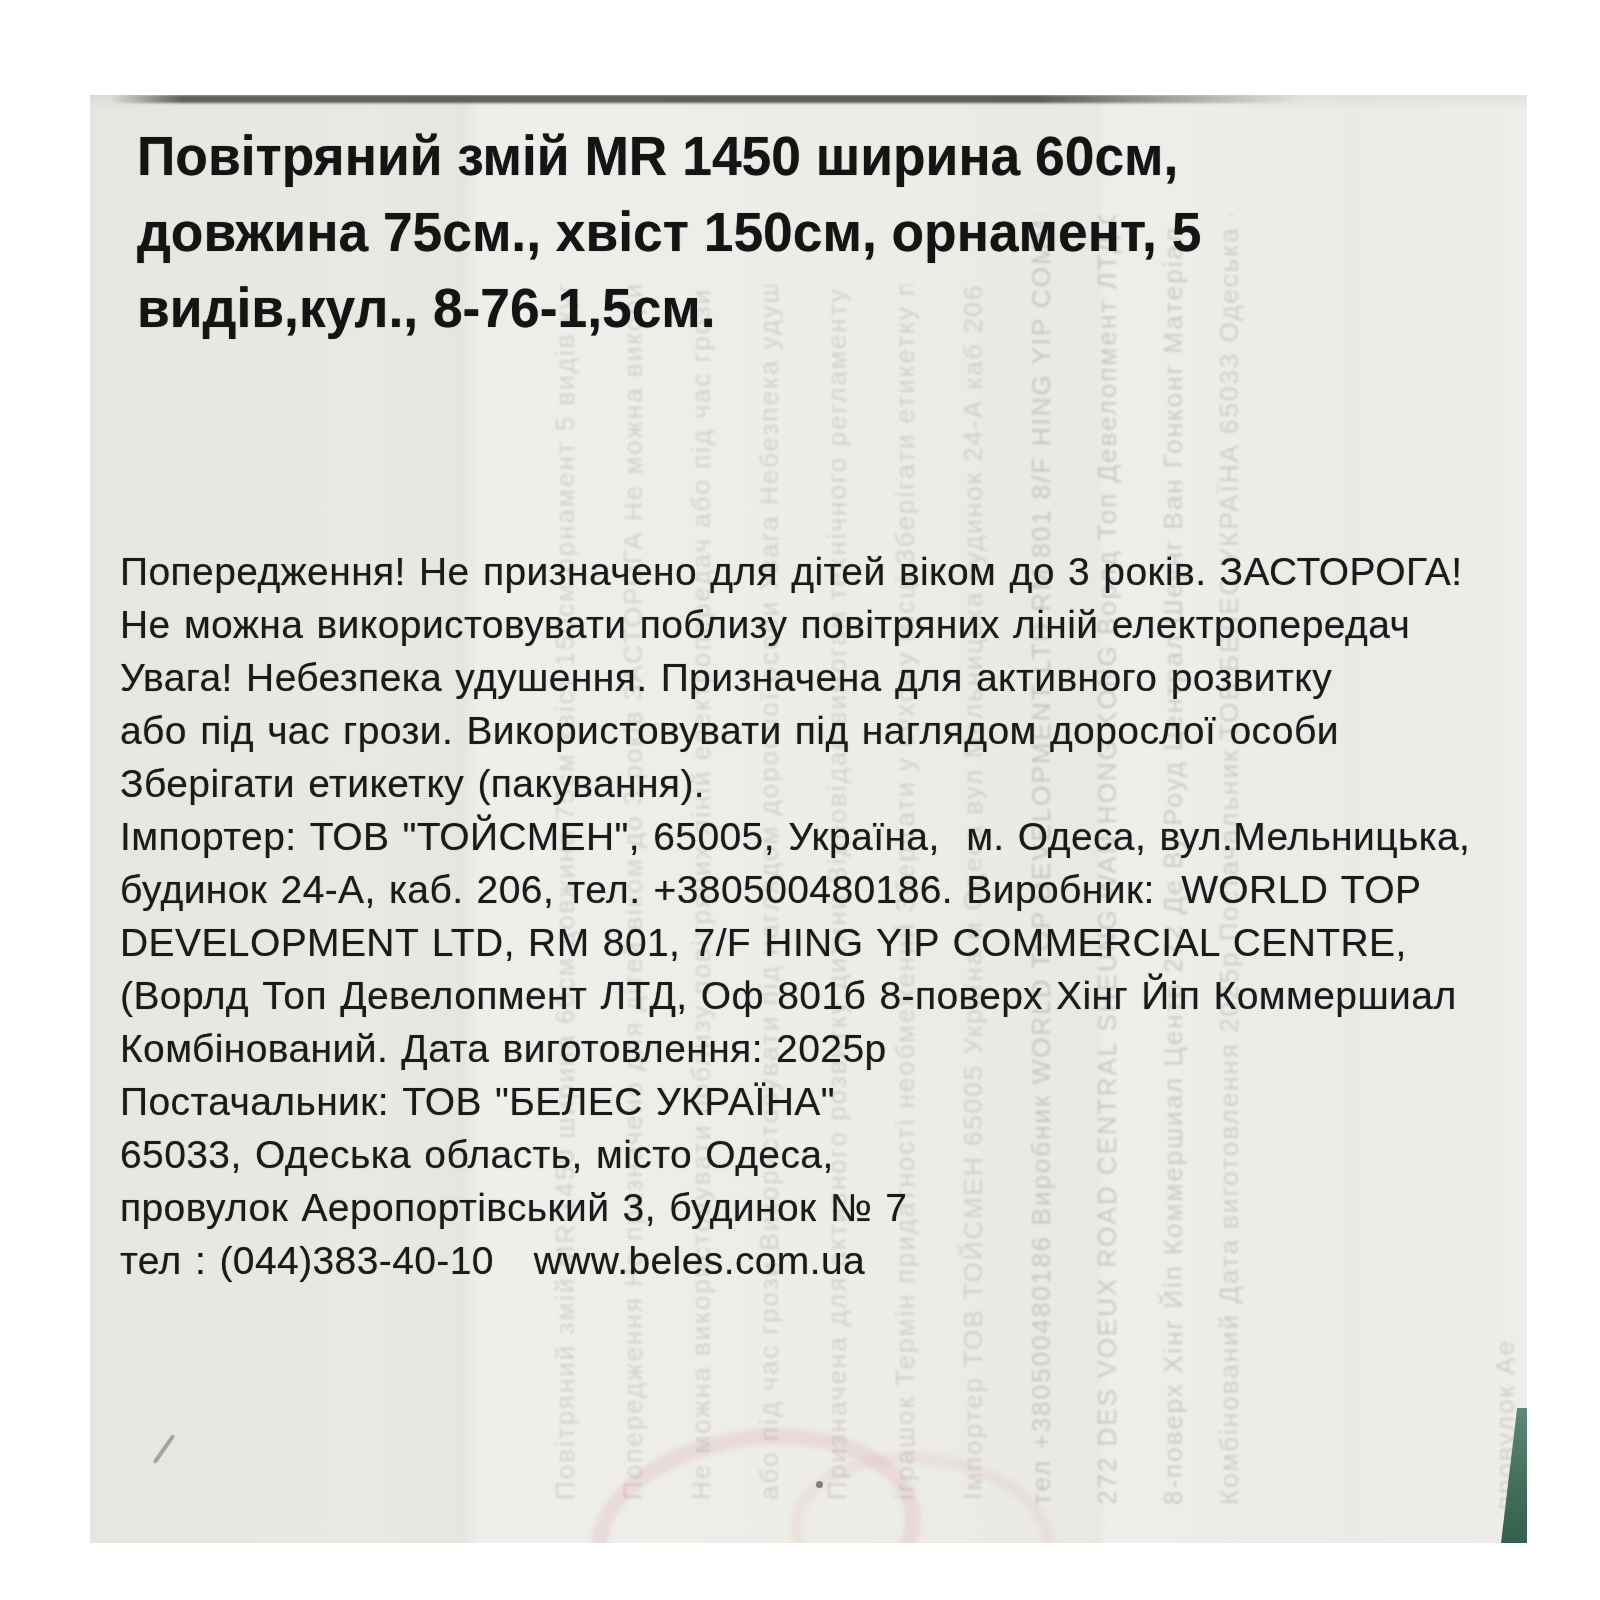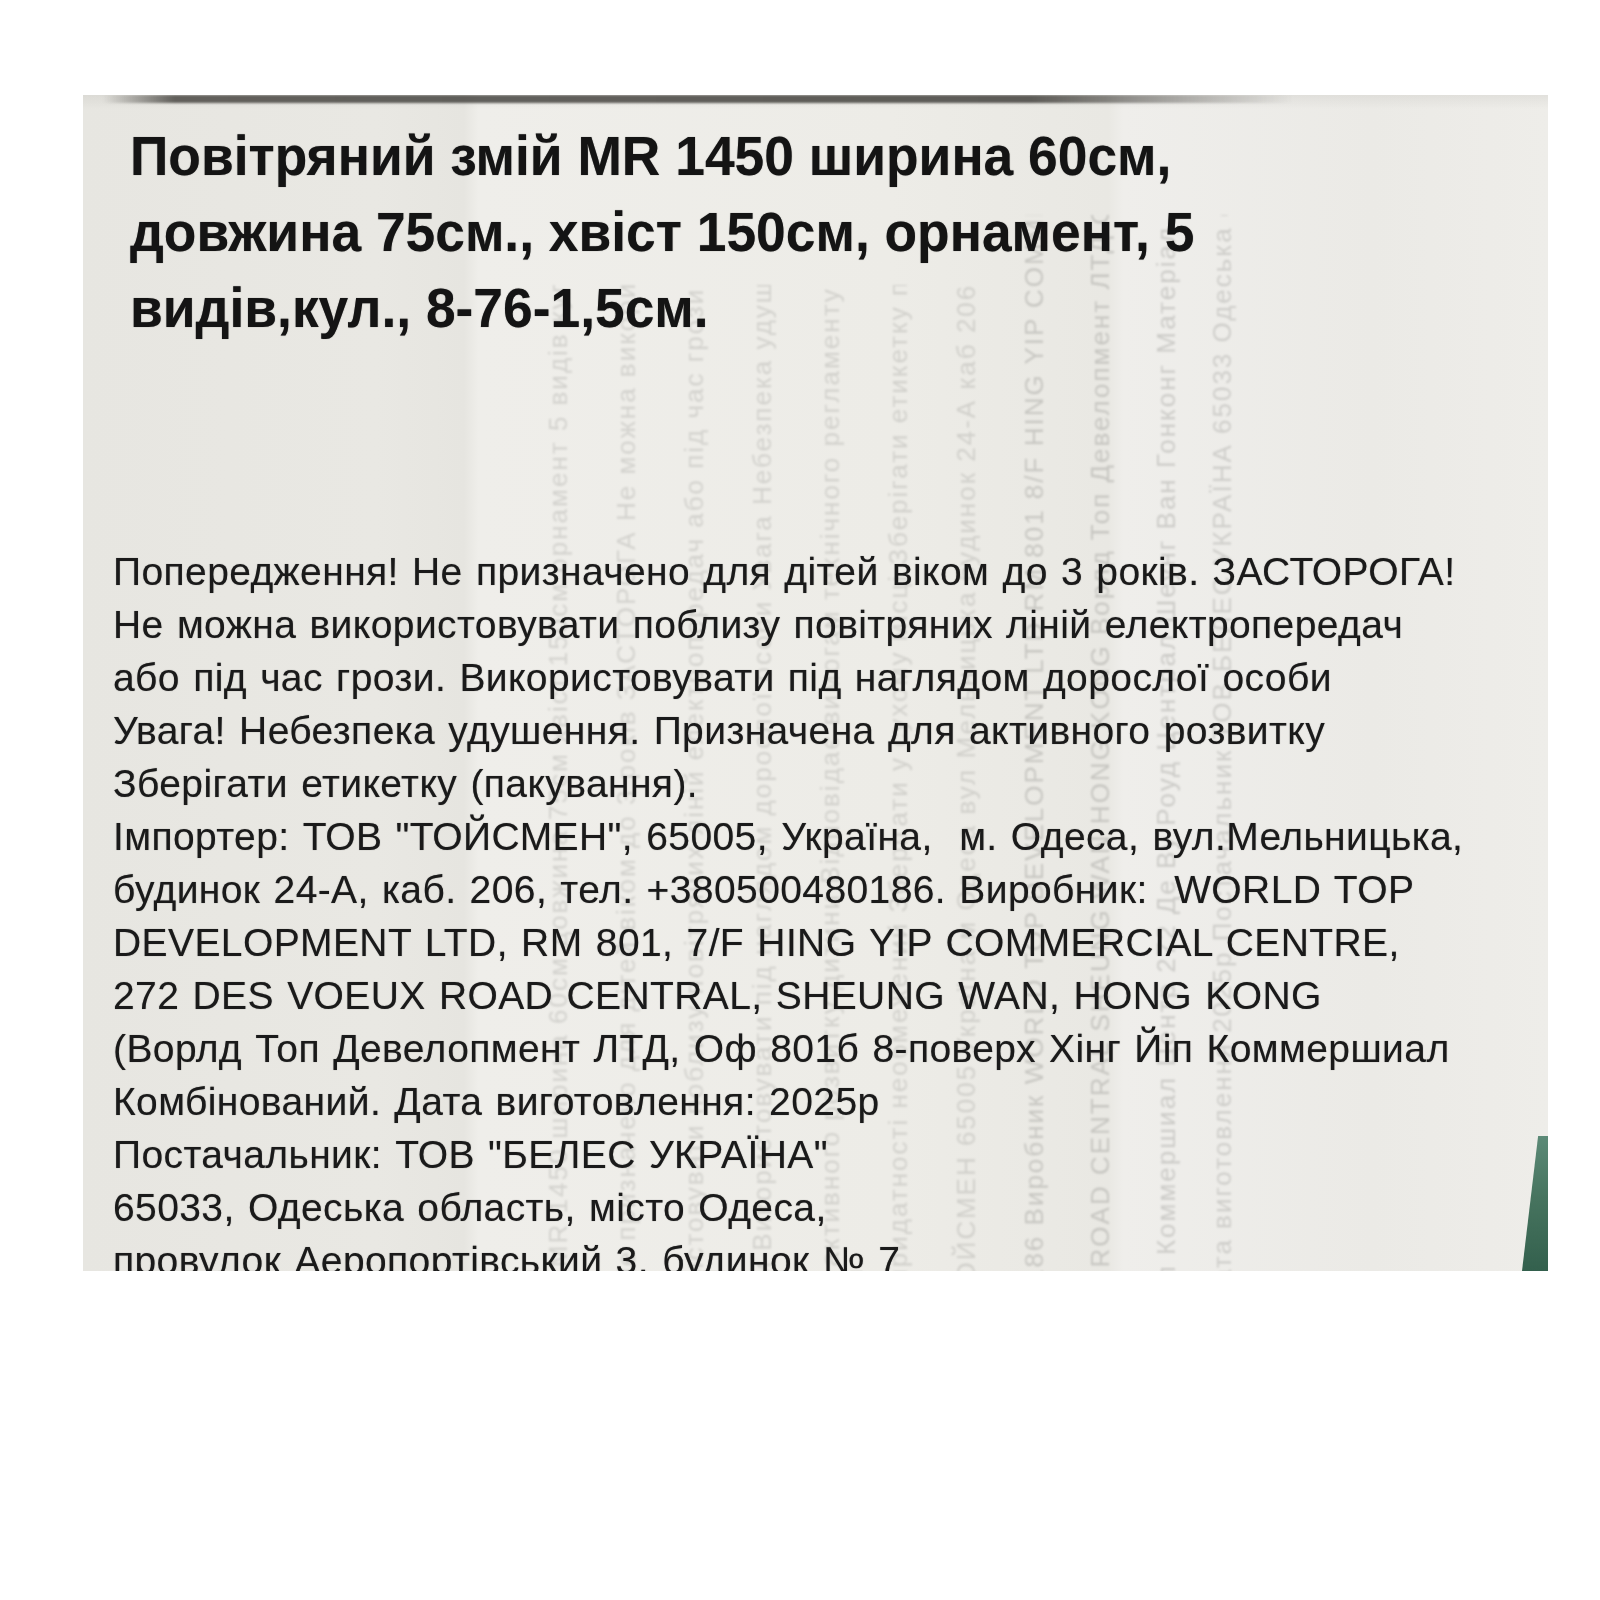--- a/index.html
+++ b/index.html
@@ -5,29 +5,28 @@
   html,body{margin:0;padding:0;}
   body{
     width:1600px;height:1600px;background:#ffffff;
     font-family:"Liberation Sans", sans-serif;
     position:relative;overflow:hidden;
   }
   .page{position:absolute;inset:0;background:#ffffff;}
 
   
   .photo{
-    position:absolute;left:83px;top:95px;width:1437px;height:1176px;
+    position:absolute;left:90px;top:95px;width:1437px;height:1448px;
     overflow:hidden;
     background:
       linear-gradient(180deg, rgba(120,118,112,0.10) 0px, rgba(120,118,112,0.0) 14px),
       linear-gradient(90deg,
         #e7e6e1 0%, #e9e8e3 20%, #e6e5e0 26%,
         #efeeea 27%, #edece7 55%, #e9e8e3 70%,
         #efeeeb 71%, #ebeae6 88%, #eeede9 100%);
-    padding-left: 28px;
   }
 
   
   .edge-shade{
     position:absolute;left:20px;top:0;width:1190px;height:8px;
     background:linear-gradient(90deg, rgba(56,54,50,0.0), rgba(56,54,50,0.75) 6%, rgba(56,54,50,0.78) 78%, rgba(56,54,50,0.0));
     filter:blur(1px);
   }
 
   
@@ -130,27 +129,26 @@
 
     <div class="title">
         <div class="title-line">Повітряний змій MR 1450 ширина 60см,</div>
         <div class="title-line">довжина 75см., хвіст 150см, орнамент, 5</div>
         <div class="title-line">видів,кул., 8-76-1,5см.</div>
       </div>
 
     <div class="body-text">
         <div class="body-line">Попередження! Не призначено для дітей віком до 3 років. ЗАСТОРОГА!</div>
         <div class="body-line">Не можна використовувати поблизу повітряних ліній електропередач</div>
+        <div class="body-line">Увага! Небезпека удушення. Призначена для активного розвитку</div>
         <div class="body-line">або під час грози. Використовувати під наглядом дорослої особи</div>
-        <div class="body-line">Увага! Небезпека удушення. Призначена для активного розвитку</div>
         <div class="body-line">Зберігати етикетку (пакування).</div>
         <div class="body-line">Імпортер: ТОВ "ТОЙСМЕН", 65005, Україна,  м. Одеса, вул.Мельницька,</div>
         <div class="body-line">будинок 24-А, каб. 206, тел. +380500480186. Виробник:  WORLD TOP</div>
         <div class="body-line">DEVELOPMENT LTD, RM 801, 7/F HING YIP COMMERCIAL CENTRE,</div>
-        <div class="body-line">272 DES VOEUX ROAD CENTRAL, SHEUNG WAN, HONG KONG</div>
         <div class="body-line">(Ворлд Топ Девелопмент ЛТД, Оф 801б 8-поверх Хінг Йіп Коммершиал</div>
         <div class="body-line">Комбінований. Дата виготовлення: 2025р</div>
         <div class="body-line">Постачальник: ТОВ "БЕЛЕС УКРАЇНА"</div>
         <div class="body-line">65033, Одеська область, місто Одеса,</div>
         <div class="body-line">провулок Аеропортівський 3, будинок № 7</div>
         <div class="body-line">тел : (044)383-40-10   www.beles.com.ua</div>
       </div>
 
     <div class="stamp stamp1"></div>
     <div class="stamp stamp2"></div>

